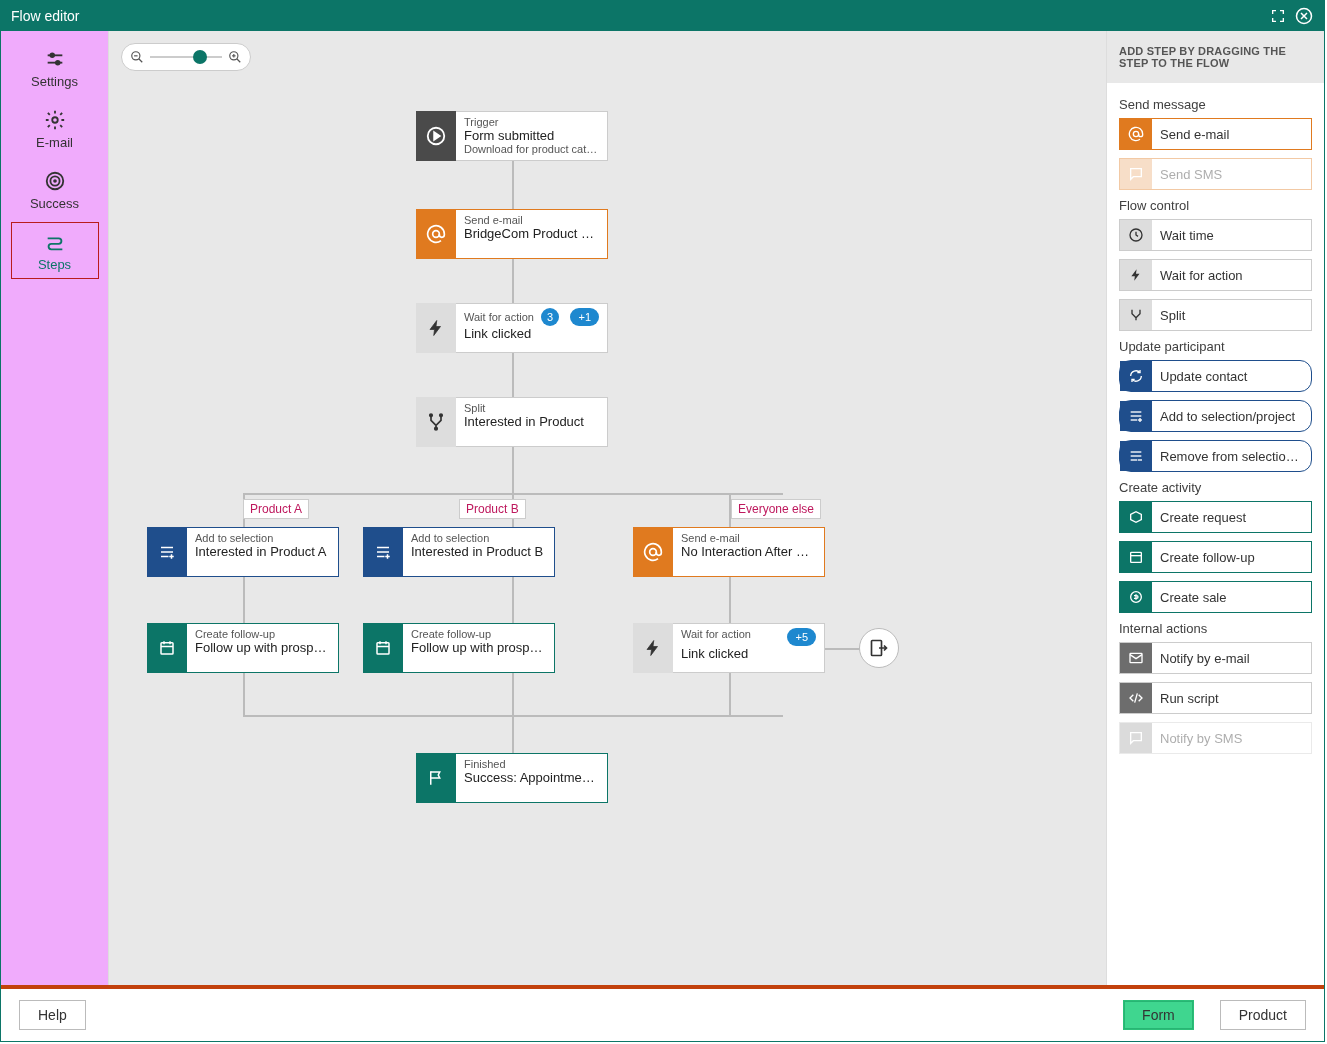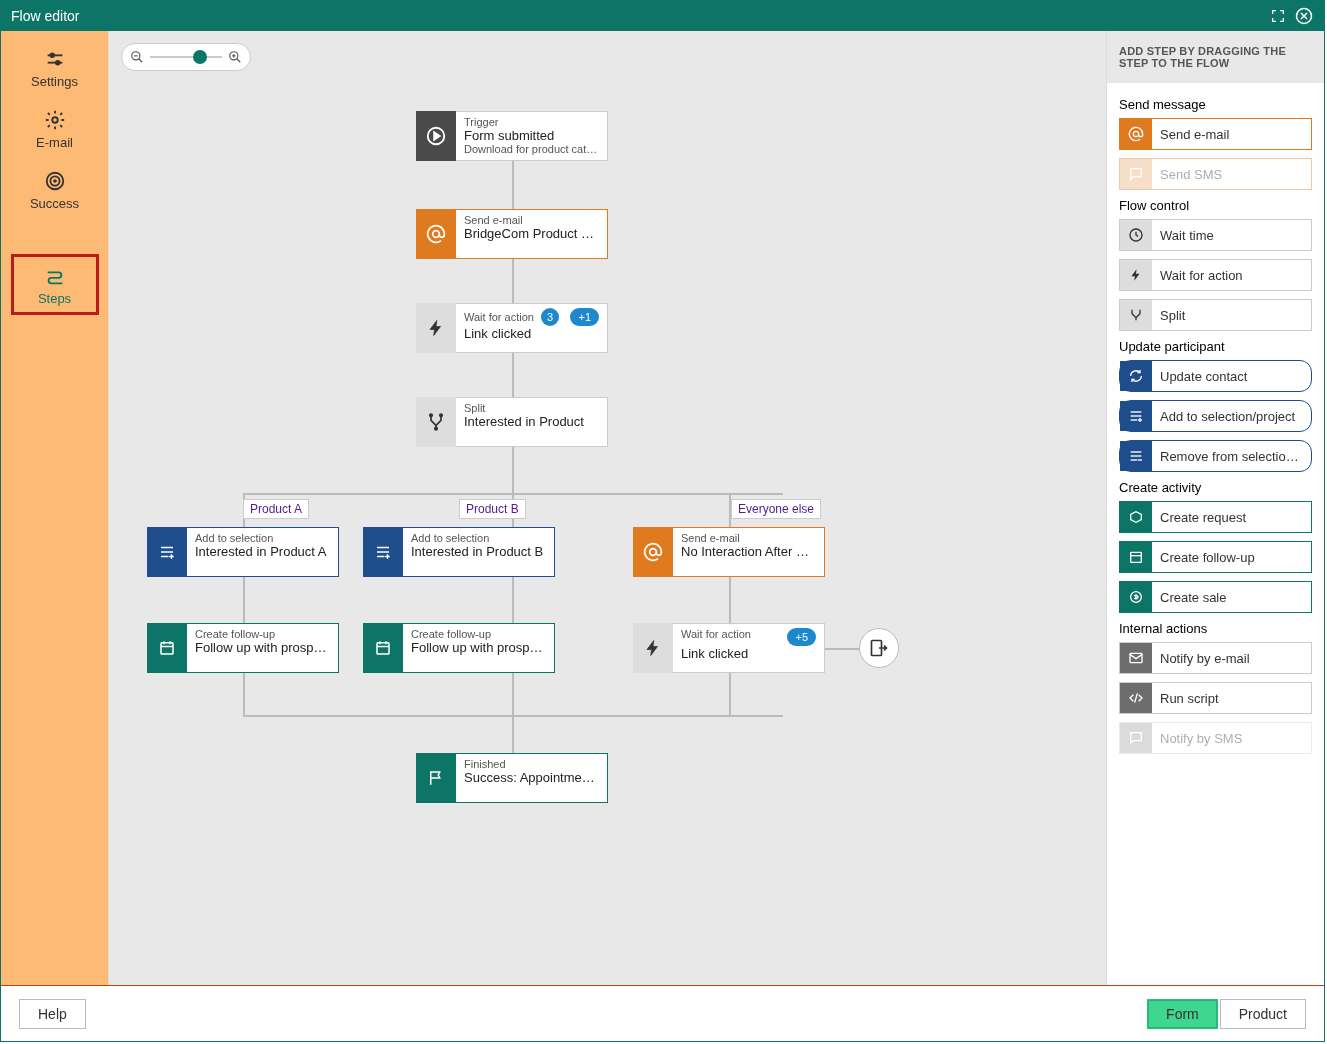--- a/index.html
+++ b/index.html
@@ -6,23 +6,23 @@
   html,body { width:1327px; height:1044px; font-family:"Segoe UI", Arial, sans-serif; font-size:13px; color:#333; background:#fff;}
   .window { width:1325px; height:1042px; border:1px solid #0c7567; display:flex; flex-direction:column;}
   
   .titlebar { background:#0c7567; color:#fff; height:30px; display:flex; align-items:center; padding:0 10px;}
   .titlebar .title { flex:1; font-size:14px;}
   .titlebar .winicon { width:20px; height:20px; margin-left:6px; display:flex; align-items:center; justify-content:center; cursor:pointer;}
   .titlebar svg { stroke:#fff; fill:none; }
   
   .body { flex:1; display:flex; min-height:0; }
   
-  .leftnav { width:108px; border-right:1px solid #ddd; background:#fdba74; padding-top:8px; display:flex; flex-direction:column; align-items:center; gap:4px;}
+  .leftnav { width:108px; border-right:1px solid #ddd; background:#f0abfc; padding-top:8px; display:flex; flex-direction:column; align-items:center; gap:4px;}
   .nav-item { width:88px; padding:8px 2px 6px 2px; text-align:center; font-size:13px; color:#333; cursor:pointer; border:1px solid transparent;}
-  .nav-item.active { border:3px solid #b91c1c; color:#0c7567;margin-top:32px; }
+  .nav-item.active { border:1px solid #b91c1c; color:#0c7567; }
   .nav-item.active .nav-lbl{ color:#0c7567;}
   .nav-item .nav-ico { display:flex; justify-content:center; margin-bottom:4px;}
   .nav-item svg { stroke:#333;}
   .nav-item.active svg { stroke:#0c7567;}
   
   .canvas { flex:1; background:#e8e8e8; position:relative; overflow:hidden;}
   .zoomctrl { position:absolute; left:12px; top:12px; width:130px; height:28px; border:1px solid #ccc; background:#fff; border-radius:14px; display:flex; align-items:center; padding:0 8px; gap:6px;}
   .zoomctrl .track { flex:1; height:2px; background:#ccc; position:relative;}
   .zoomctrl .knob { position:absolute; left:60%; top:-6px; width:14px; height:14px; border-radius:50%; background:#0c7567;}
   .connector { position:absolute; background:#bbb; }
@@ -38,41 +38,41 @@
   .outline-blue .txtcell { border:1px solid #1f4e8c; border-left:none;}
   .outline-teal .txtcell { border:1px solid #0c7567; border-left:none;}
   .ic-dark   { background:#4a4a4a;}
   .ic-orange { background:#e07a1f;}
   .ic-gray   { background:#ddd; color:#333 !important;}
   .ic-gray svg { stroke:#333 !important;}
   .ic-blue   { background:#1f4e8c;}
   .ic-teal   { background:#0c7567;}
   .badge { display:inline-flex; align-items:center; justify-content:center; min-width:18px; height:18px; border-radius:9px; background:#1e88cf; color:#fff; font-size:11px; margin-left:4px; padding:0 4px;}
   .badge-pill { border-radius:9px; padding:0 8px;}
-  .branch-label { position:absolute; border:1px solid #ccc; background:#fff; font-size:12px; color:#4c1d95; padding:2px 6px;}
+  .branch-label { position:absolute; border:1px solid #ccc; background:#fff; font-size:12px; color:#be185d; padding:2px 6px;}
   .exitnode { position:absolute; width:40px; height:40px; border-radius:50%; border:1px solid #bbb; background:#fff; display:flex; align-items:center; justify-content:center;}
   
   .rightpanel { width:218px; background:#fff; border-left:1px solid #ddd; display:flex; flex-direction:column; overflow-y:auto;}
   .rightpanel .panel-head { background:#e8e8e8; font-size:11px; font-weight:600; color:#555; padding:14px 12px; letter-spacing:0.2px;}
   .rightpanel .section { padding:8px 12px 6px 12px;}
-  .rightpanel .sec-title { font-size:13px; color:#000000; margin:6px 0 6px 0;}
+  .rightpanel .sec-title { font-size:13px; color:#404040; margin:6px 0 6px 0;}
   .step-item { display:flex; align-items:center; height:32px; border:1px solid #ccc; margin-bottom:8px; background:#fff; cursor:grab;}
   .step-item .sq { width:32px; height:30px; display:flex; align-items:center; justify-content:center; color:#fff;}
   .step-item .lbl { flex:1; padding:0 8px; font-size:13px; white-space:nowrap; overflow:hidden; text-overflow:ellipsis;}
   .step-item.outline-orange { border-color:#e07a1f;}
   .step-item.outline-blue   { border-color:#1f4e8c;border-radius:12px;}
   .step-item.outline-teal   { border-color:#0c7567;}
   .step-item.disabled { opacity:0.4; cursor:not-allowed;}
   .sq-orange { background:#e07a1f;}
   .sq-gray   { background:#ddd; color:#333 !important;}
   .sq-blue   { background:#1f4e8c;}
   .sq-teal   { background:#0c7567;}
   .sq-dark   { background:#6d6d6d;}
   
-  .footer { height:56px; border-top:1px solid #c2410c; display:flex; align-items:center; padding:0 18px; gap:2px;}
+  .footer { height:56px; border-top:4px solid #c2410c; display:flex; align-items:center; padding:0 18px; gap:26px;}
   .footer .spacer { flex:1;}
   .btn { height:30px; padding:0 18px; border:1px solid #bbb; background:#fff; cursor:pointer; font-size:14px; color:#333;}
   .btn.primary { background:#3fd68f; border-color:#2bbf78; box-shadow: inset 0 0 0 1px #27b573;}
   svg { display:block; }
 </style>
 </head>
 <body>
 
 <div class="window">
 

